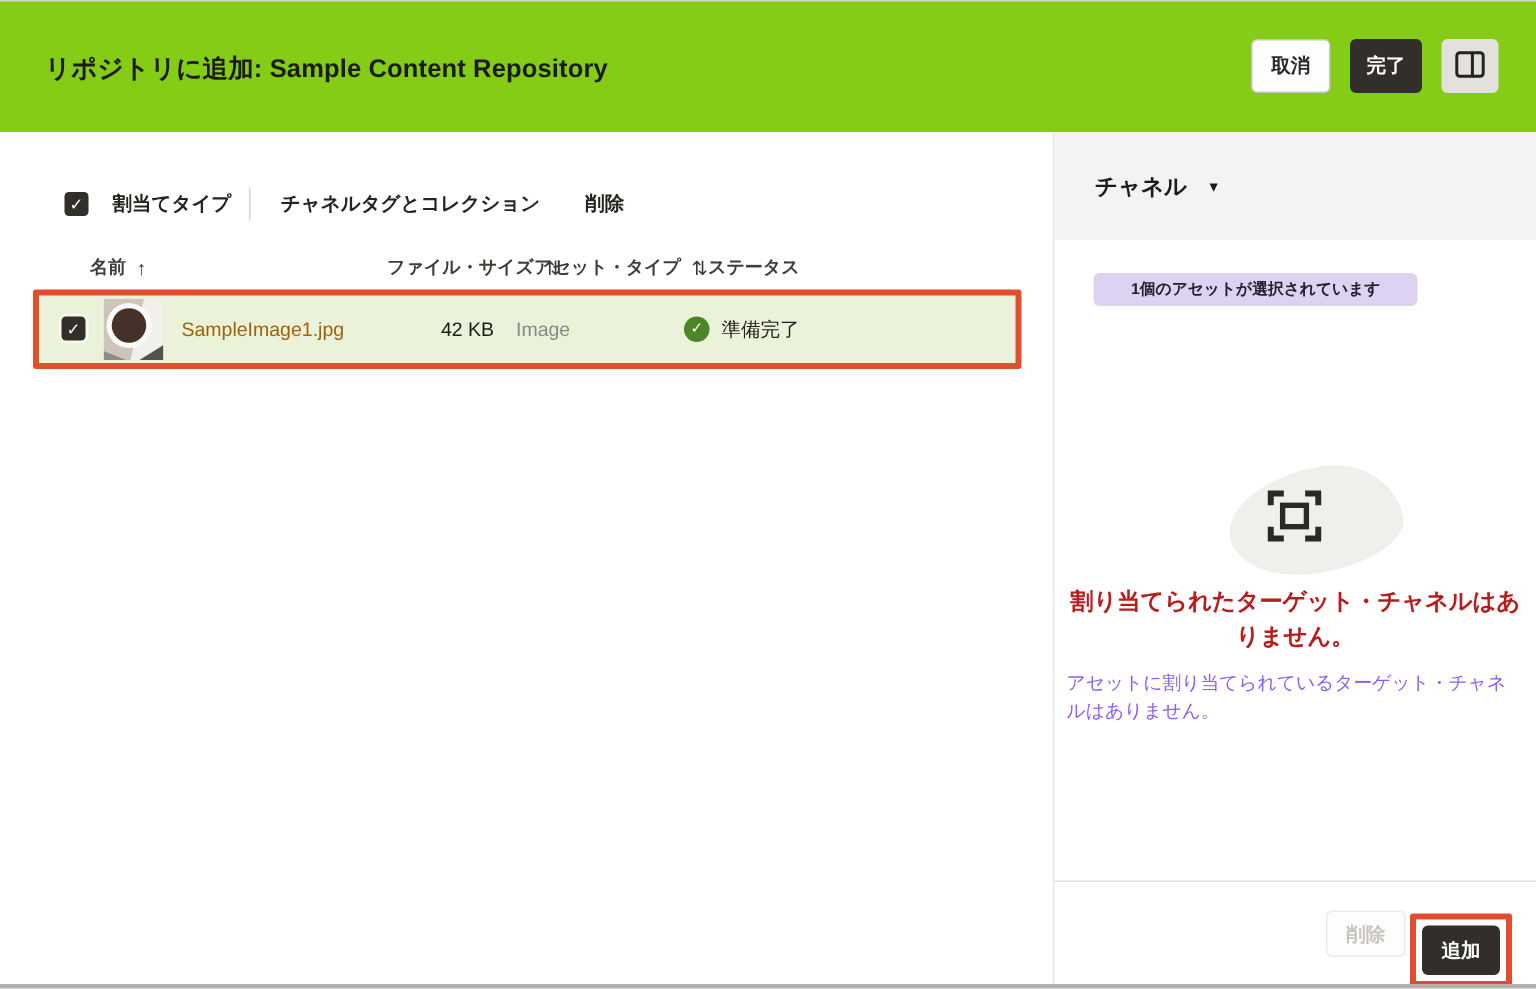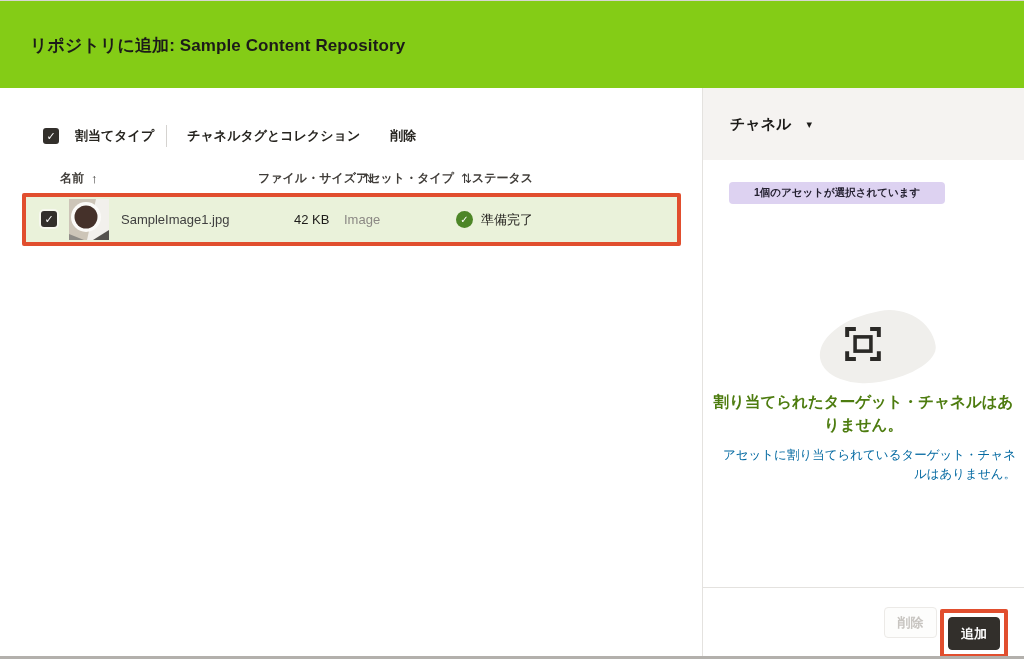--- a/index.html
+++ b/index.html
@@ -32,57 +32,69 @@
   .th { position:absolute; display:flex; align-items:center; white-space:nowrap; }
   .th-name { left:60px; } .th-size { left:258px; } .th-type { left:356px; } .th-status { left:472px; }
   .sort-glyph { font-size:13px; font-weight:400; color:#3b3936; margin-left:7px; }
 
   .row-annotation { position:absolute; left:22px; top:105px; width:659px; height:53px;
                     border:4px solid #e14e2e; border-radius:2px; background:#eaf2da; }
   .asset-row { position:relative; width:100%; height:100%; }
   .row-checkbox { position:absolute; left:15px; top:14px; box-shadow:0 0 0 2px #f6f8ee; }
   .thumb { position:absolute; left:43px; top:2px; width:40px; height:41px; overflow:hidden; }
   .cell { position:absolute; top:0; height:45px; display:flex; align-items:center; font-size:13px; white-space:nowrap; }
-  .cell-name { left:95px; color:#404040; }
+  .cell-name { left:95px; color:#a16207; }
   .cell-size { left:235px; color:#1d1c1a;margin-left:33px; }
   .cell-type { left:318px; color:#8b8884; }
   .cell-status { left:430px; color:#22201d; }
   .status-dot { width:17px; height:17px; border-radius:50%; background:#4d8627; color:#fff;
                 display:flex; align-items:center; justify-content:center; font-size:10px; font-weight:700; margin-right:8px; }
 
   
   .panel { position:absolute; left:703px; top:88px; width:321px; height:571px; background:#fff; }
   .panel-header { position:absolute; top:0; left:0; width:321px; height:72px; background:#f5f3f1;
                   display:flex; align-items:center; padding-left:27px; cursor:pointer; }
   .panel-title { font-size:15px; font-weight:700; color:#1c1b19; }
   .caret { font-size:11px; color:#1c1b19; margin-left:15px; }
   .badge { position:absolute; left:26px; top:94px; background:#ddd2f1; border-radius:4px;
            padding:4px 25px; font-size:10.5px; font-weight:700; color:#242030; }
   .blob { position:absolute; left:116px; top:224px; width:116px; height:70px; background:#f0efec;
           border-radius:58% 42% 52% 48% / 52% 62% 38% 48%; transform:rotate(-10deg); }
   .frame-icon { position:absolute; left:141px; top:237px; }
   .empty-heading { position:absolute; left:10px; top:302px; width:301px; text-align:center;
-                   font-size:15.5px; font-weight:700; line-height:23px; color:#4d7c0f; }
-  .empty-body { position:absolute; left:8px; top:358px; width:305px; text-align:right;
-                font-size:12.5px; line-height:19px; color:#0369a1;font-family:Liberation Serif, serif; }
+                   font-size:15.5px; font-weight:700; line-height:23px; color:#b91c1c; }
+  .empty-body { position:absolute; left:8px; top:358px; width:305px; text-align:left;
+                font-size:12.5px; line-height:19px; color:#8b5cf6;font-family:Liberation Serif, serif; }
   .panel-divider { position:absolute; left:0; top:499px; width:321px; height:1px; background:#e4e2df; }
   .btn-remove { position:absolute; left:181px; top:519px; width:53px; height:31px; background:#fdfdfc;
                 border:1px solid #eceae7; color:#c8c5c1; font-weight:600; font-size:13px; cursor:default; }
   .add-annotation { position:absolute; left:237px; top:508px; width:68px; height:49px;
                     border:4px solid #e14e2e; border-radius:2px; display:flex; align-items:center; justify-content:center;margin-top:13px; }
   .btn-add { width:52px; height:33px; font-size:13px; }
 </style>
 </head>
 <body>
 
 <div class="screen">
   <div class="top-edge"></div>
 
   <div class="header">
     <div class="page-title">リポジトリに追加: Sample Content Repository</div>
+    <div class="header-actions">
+      <button class="btn btn-ghost">取消</button>
+      <button class="btn btn-dark">完了</button>
+      <button class="btn btn-icon">
+        <span>
+          <svg width="20" height="18" viewBox="0 0 20 18">
+            <rect x="1.2" y="1.2" width="17.6" height="15.6" rx="2" fill="none" stroke="#232220" stroke-width="2"></rect>
+            <line x1="11.6" y1="1.5" x2="11.6" y2="16.5" stroke="#232220" stroke-width="2"></line>
+          </svg>
+        </span>
+      </button>
+    </div>
   </div>
 
   <div class="main">
 
     <div class="toolbar">
       <span class="checkbox">✓</span>
       <span class="toolbar-label tl-1">割当てタイプ</span>
       <span class="vdiv"></span>
       <span class="toolbar-label tl-2">チャネル</span>
       <span class="toolbar-label tl-3">タグとコレクション</span>

